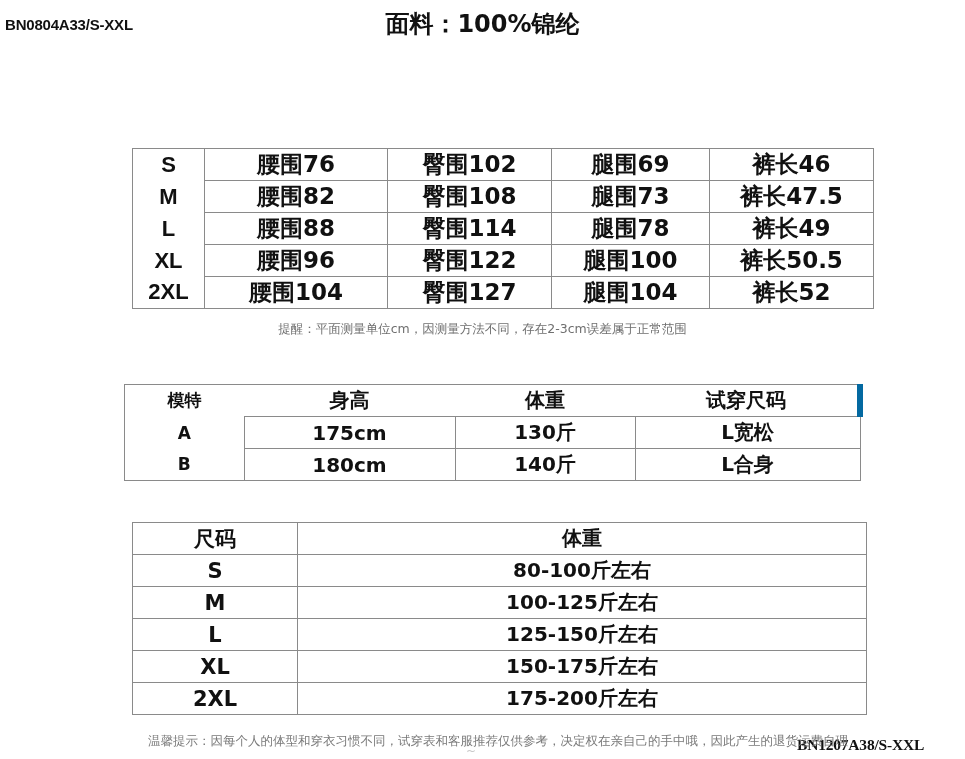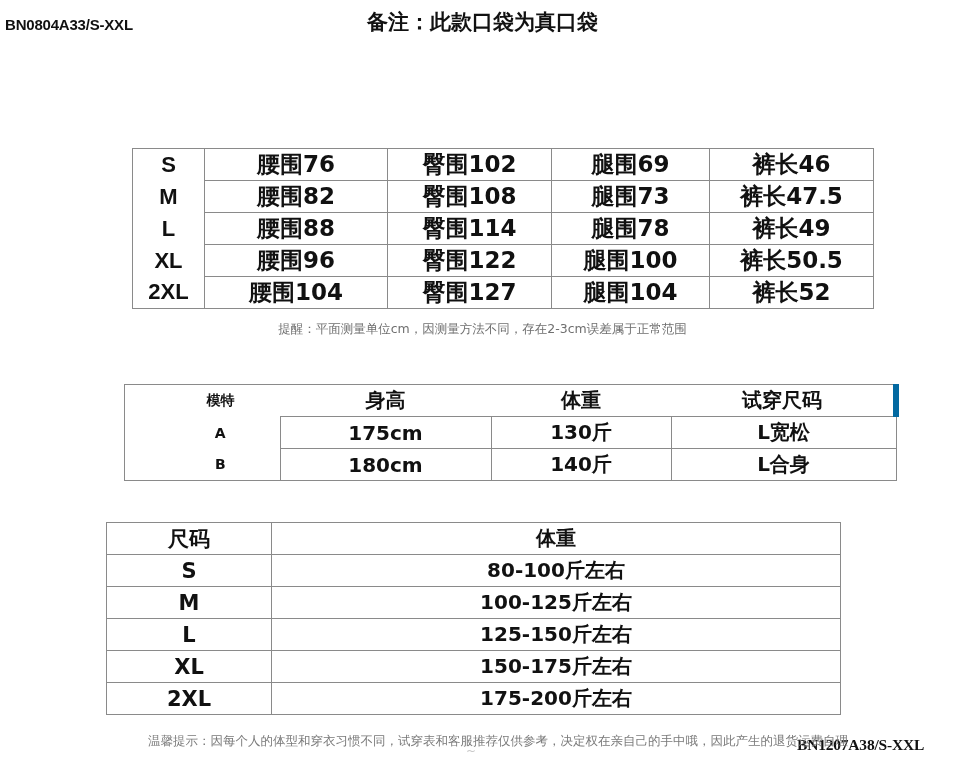--- a/index.html
+++ b/index.html
@@ -106,39 +106,38 @@
     top: 384px;
     width: 732px;
   }
   #model-table td { height: 31px; font-size: 20px; }
   #model-table td.modelcol {
     width: 119px;
     border-top: 0;
     border-bottom: 0;
     border-left: 1px solid #8a8a8a;
     border-right: 0;
-    font-size: 14px;
-    padding-left: 36px;
+    font-size: 17px;
   }
   #model-table tr:first-child td.modelcol { border-top: 1px solid #8a8a8a; }
   #model-table tr:last-child  td.modelcol { border-bottom: 1px solid #8a8a8a; }
   #model-table tr:first-child td.hdr {
     border-top: 1px solid #8a8a8a;
     border-left: 0;
     border-right: 0;
     border-bottom: 0;
   }
   #model-table tr:first-child td.hdr.last { border-right: 6px solid #0369a1; }
   #model-table td.m1 { width: 211px; }
   #model-table td.m2 { width: 180px; }
   #model-table td.m3 { width: 222px; }
 
   
   #weight-table {
-    left: 106px;
+    left: 132px;
     top: 522px;
     width: 732px;
   }
   #weight-table td { height: 31px; font-size: 20px; }
   #weight-table td.w1 { width: 164px; font-size: 21px; }
   #weight-table td.w2 { width: 568px; }
 
   
   .note-2 {
     position: absolute;
@@ -158,21 +157,21 @@
     color: #c9c9c9;
   }
 </style>
 </head>
 <body>
 
 <div class="code code-tl">BN0804A33/S-XXL</div>
 <div class="code code-br">BN1207A38/S-XXL</div>
 
 <div class="headings">
-  <div class="heading h3">备注：此款口袋为真口袋</div>
+  <div class="heading h1">面料：100%锦纶</div>
 </div>
 
 <table class="tbl" id="size-table">
   <tbody>
     <tr>
       <td class="sizecol">S</td>
       <td class="c1">腰围76</td>
       <td class="c2">臀围102</td>
       <td class="c3">腿围69</td>
       <td class="c4">裤长46</td>

